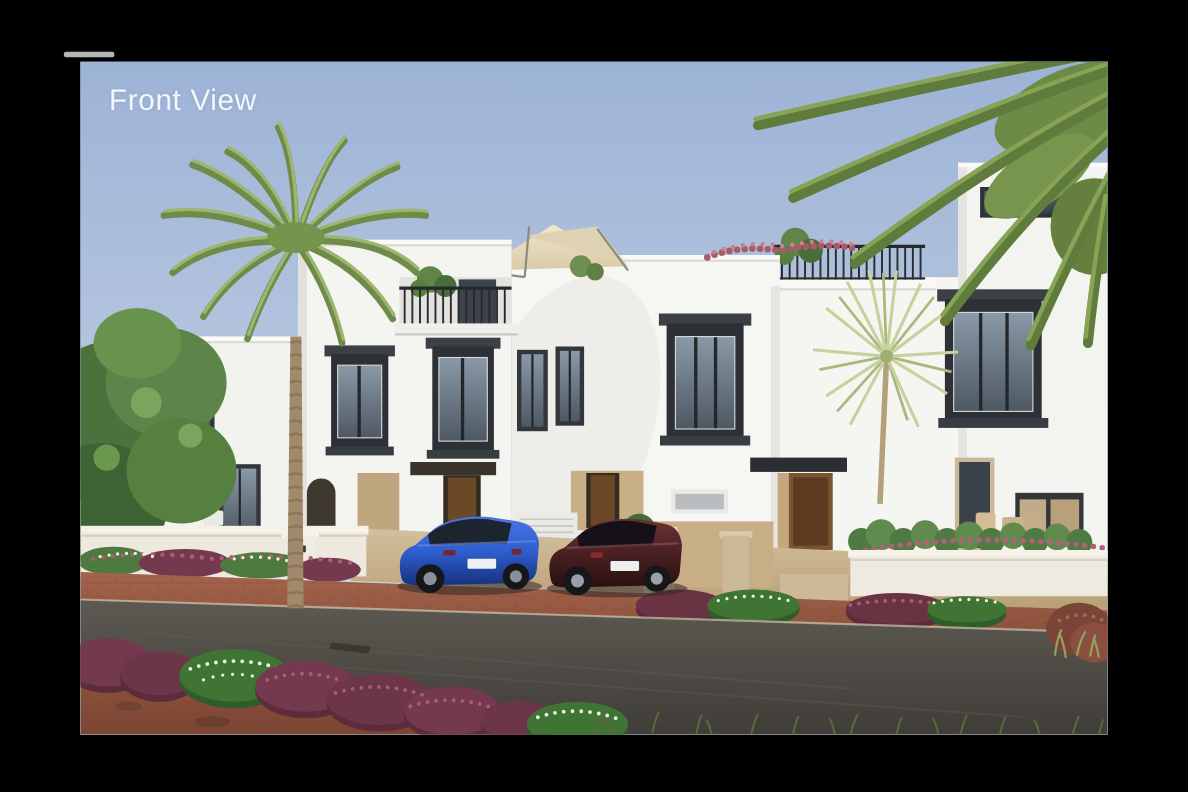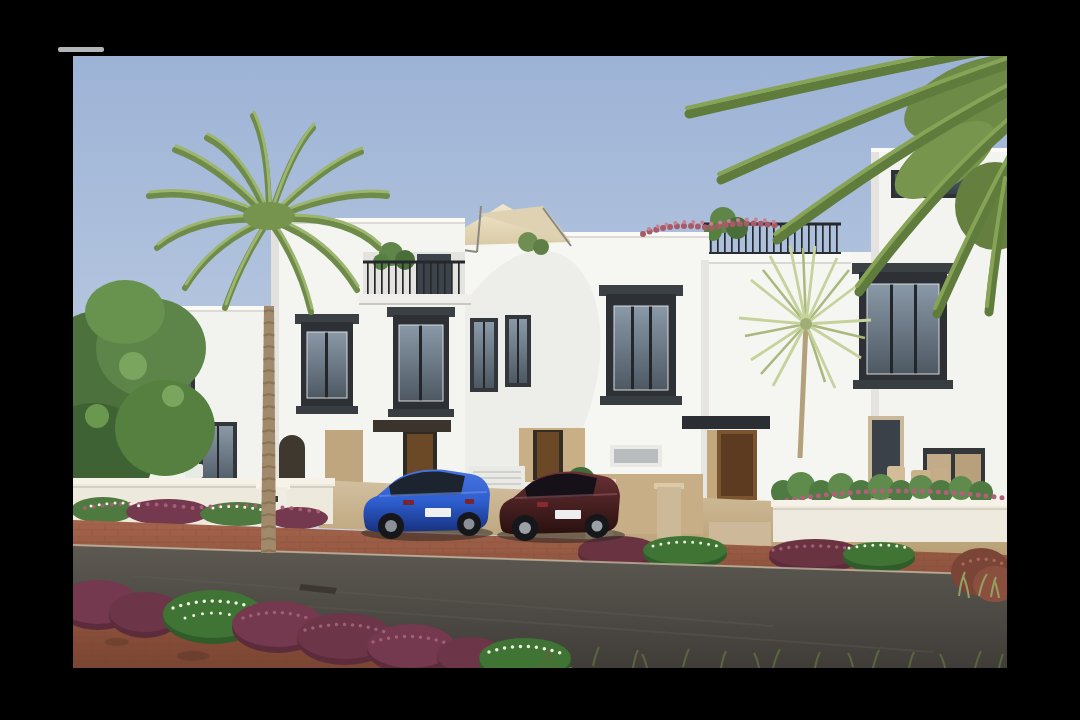--- a/index.html
+++ b/index.html
@@ -461,14 +461,15 @@
         <path d="M946 -12 Q800 16 616 58"></path>
             <path d="M948 4 Q816 48 648 124"></path>
         <path d="M950 28 Q836 86 704 184"></path>
             <path d="M950 58 Q866 128 786 236"></path>
         <path d="M944 94 Q904 168 864 258"></path>
             <path d="M934 128 Q922 198 916 256"></path>
       </g>
     </g>
   </svg>
 
+  <div class="front-view-label">Front View</div>
   </div>
 </div>
 
 </body></html>

